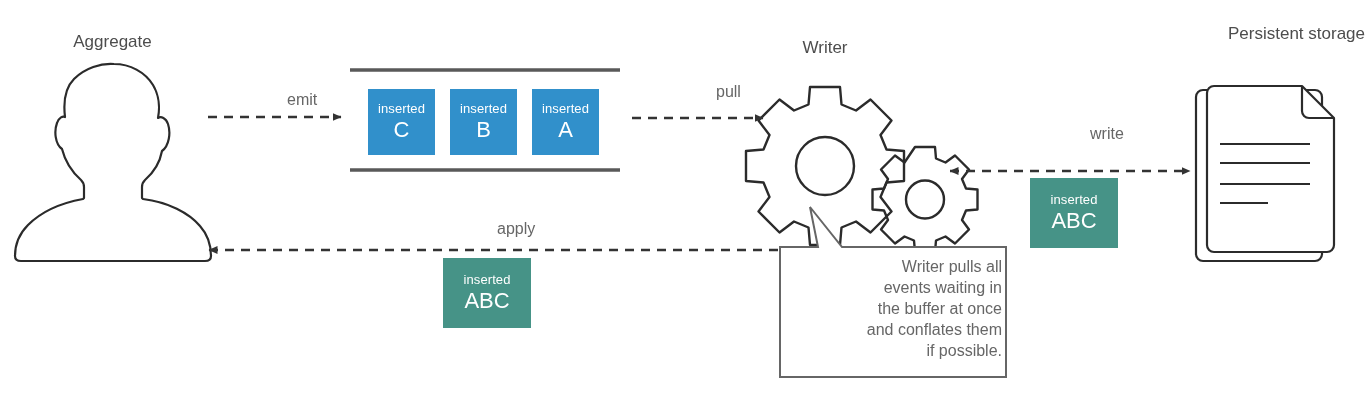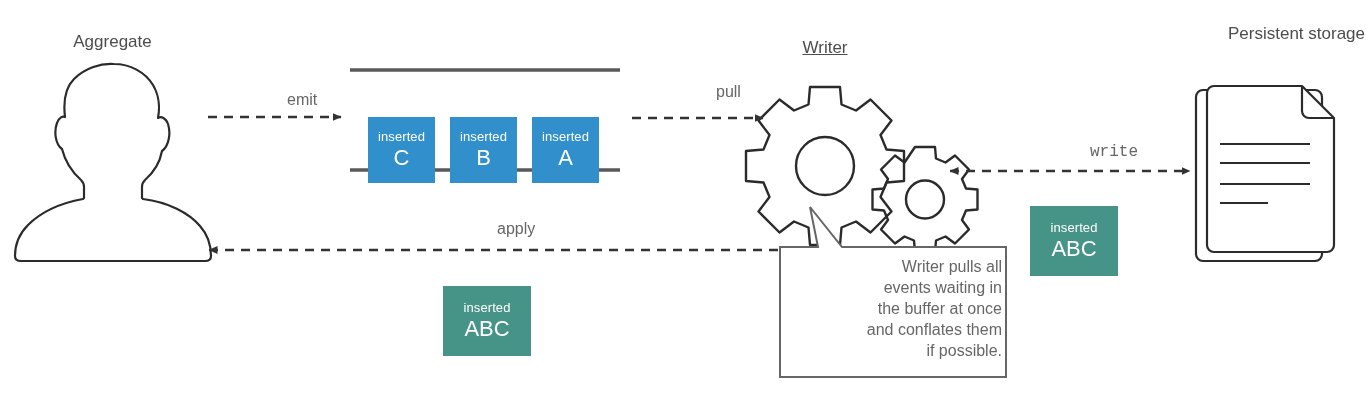--- a/index.html
+++ b/index.html
@@ -46,21 +46,20 @@
   }
   .evt-box {
     position: absolute;
     box-sizing: border-box;
     display: flex;
     flex-direction: column;
     align-items: center;
     justify-content: center;
     color: #ffffff;
     font-family: "Liberation Sans", sans-serif;
-    margin-top: 28px;
   }
   .evt-box .evt-kind {
     font-size: 13px;
     line-height: 15px;
     letter-spacing: 0.1px;
   }
   .evt-box .evt-payload {
     font-size: 22px;
     line-height: 26px;
     margin-top: 1px;
@@ -163,29 +162,29 @@
     <line x1="950" y1="171" x2="1190" y2="171" stroke="#333333" stroke-width="2.6" stroke-dasharray="9,7" marker-start="url(#arrowL)" marker-end="url(#arrowR)"></line>
 
     <line x1="778" y1="250" x2="209" y2="250" stroke="#333333" stroke-width="2.6" stroke-dasharray="9,7" marker-end="url(#arrowR)"></line>
 
     <path d="M780,247 L780,377 L1006,377 L1006,247 L842,247 L810,207 L818,247 Z" fill="#ffffff" stroke="#666666" stroke-width="2"></path>
   </svg>
 
   <div class="label node-title" style="left:0px; top:32px; width:225px;">Aggregate</div>
 
 
-  <div class="label node-title" style="left:735px; top:38px; width:180px;text-decoration:underline;">Writer</div>
+  <div class="label node-title" style="left:735px; top:38px; width:180px;">Writer</div>
 
   <div class="label node-title" style="left:1155px; top:24px; width:210px;text-align:right;">Persistent storage</div>
 
   <div class="label edge-label" style="left:247px; top:90px;">emit</div>
 
   <div class="label edge-label" style="left:676px; top:82px;">pull</div>
 
-  <div class="label edge-label" style="left:1050px; top:142px;font-family:Liberation Mono, monospace;">write</div>
+  <div class="label edge-label" style="left:1050px; top:124px;">write</div>
 
   <div class="label edge-label" style="left:457px; top:219px;">apply</div>
 
   <div class="evt-box evt-blue" style="left:368px; top:89px; width:67px; height:66px;">
     <span class="evt-kind">inserted</span>
     <span class="evt-payload">C</span>
   </div>
 
   <div class="evt-box evt-blue" style="left:450px; top:89px; width:67px; height:66px;">
     <span class="evt-kind">inserted</span>

